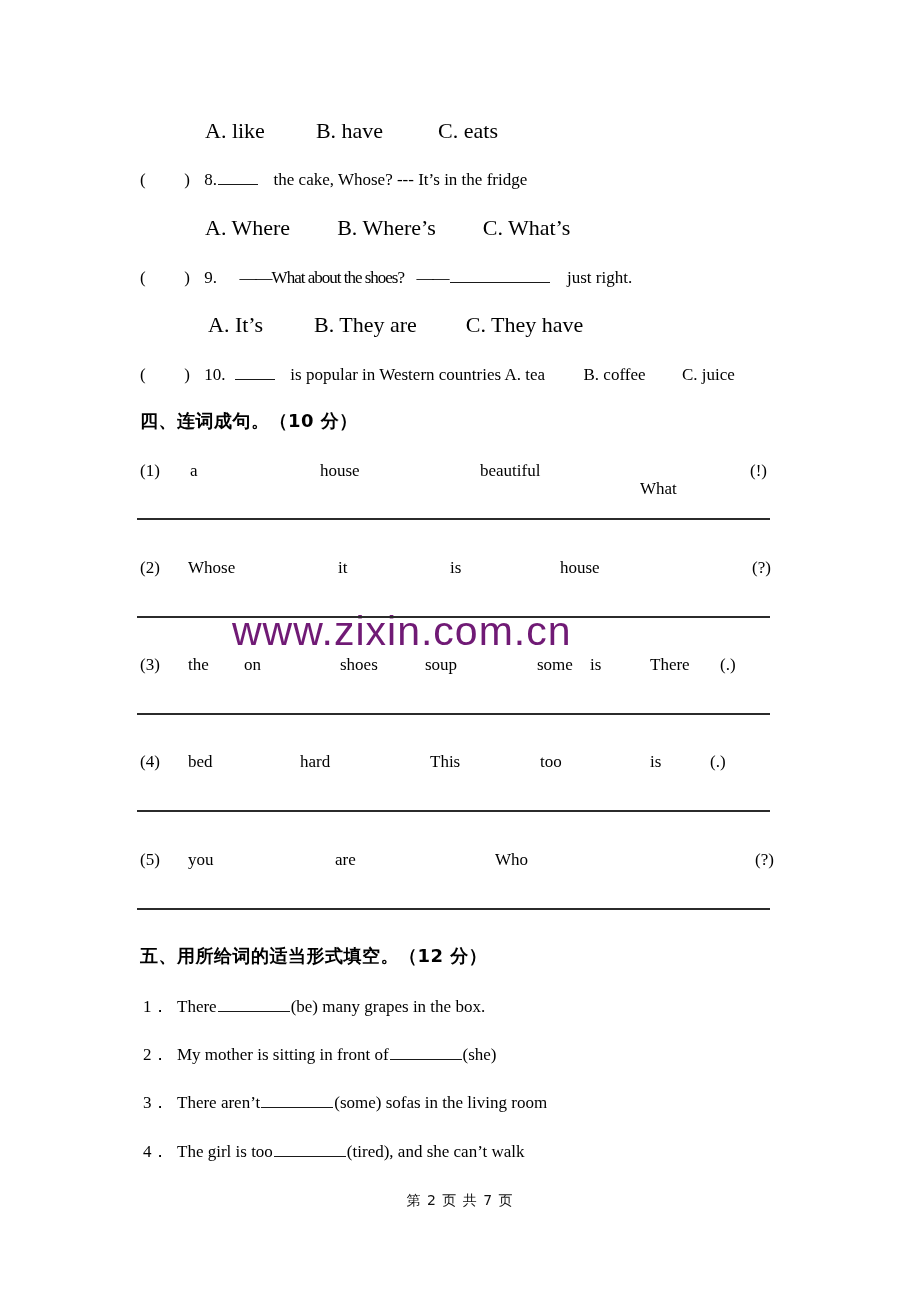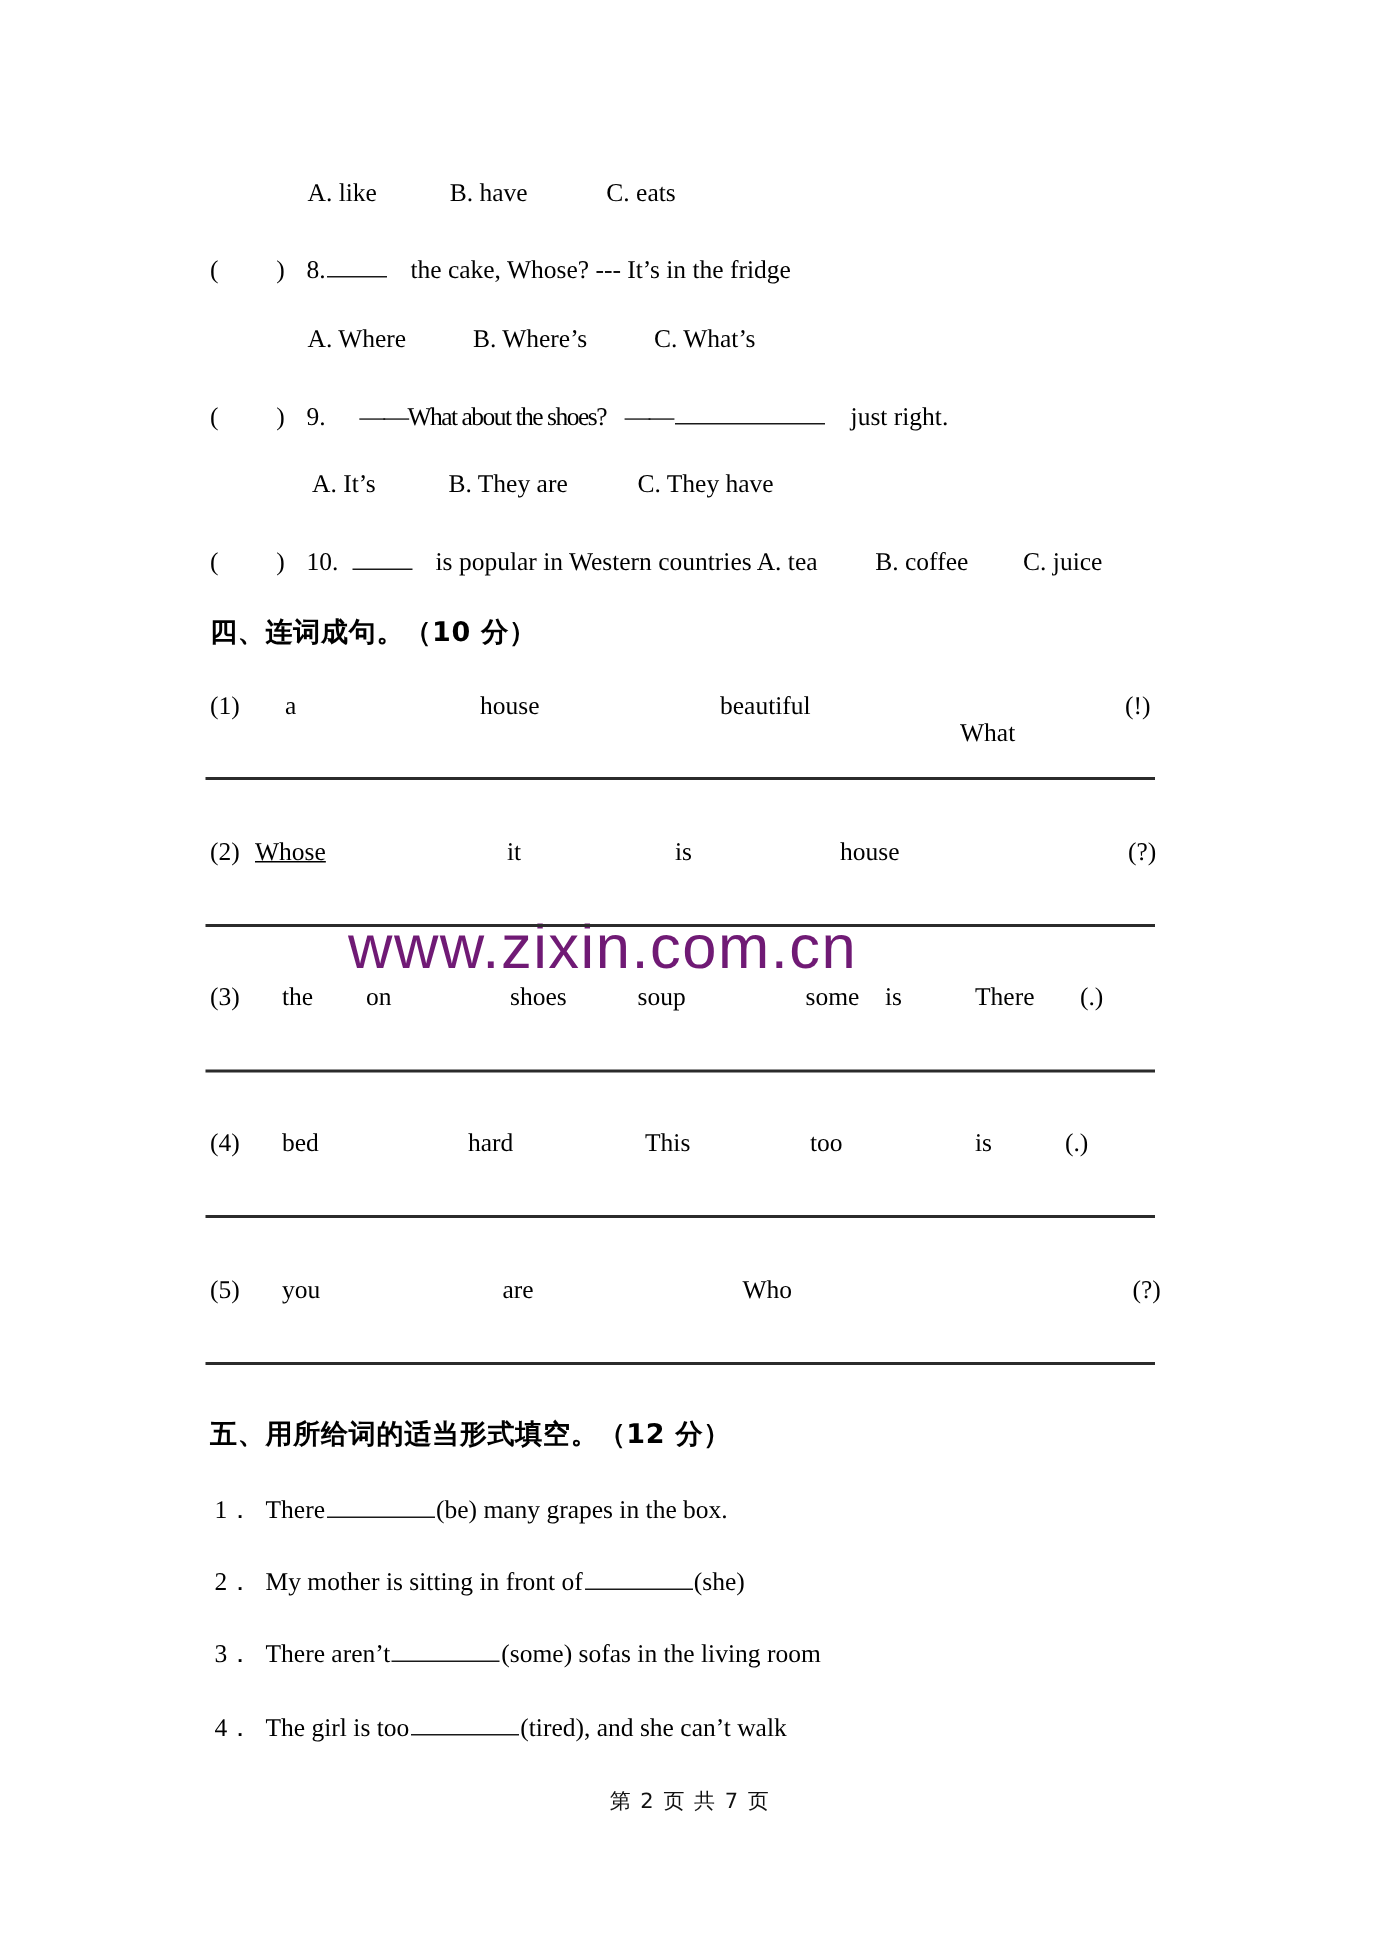--- a/index.html
+++ b/index.html
@@ -45,21 +45,21 @@
 
   
   .row {
     position: absolute;
     white-space: nowrap;
     font-size: 17px;
     line-height: 1;
   }
 
   .opt-row {
-    font-size: 17px;
+    font-size: 22px;
   }
 
   
   .blank {
     display: inline-block;
     border-bottom: 1.6px solid #1a1a1a;
     vertical-align: baseline;
     height: 0.95em;
     margin: 0 1px;
   }
@@ -209,21 +209,21 @@
       <span class="tok" style="left:50px;">a</span>
       <span class="tok" style="left:180px;">house</span>
       <span class="tok" style="left:340px;">beautiful</span>
       <span class="tok" style="left:500px;margin-top:18px;">What</span>
       <span class="tok" style="left:610px;">(!)</span>
     </div>
     <div class="answer-line" style="top:518px;"></div>
 
     <div class="wo-row" style="top:558px;">
       <span class="tok" style="left:0px;">(2)</span>
-      <span class="tok" style="left:30px;text-decoration:underline;">Whose</span>
+      <span class="tok" style="left:48px;">Whose</span>
       <span class="tok" style="left:198px;">it</span>
       <span class="tok" style="left:310px;">is</span>
       <span class="tok" style="left:420px;">house</span>
       <span class="tok" style="left:612px;">(?)</span>
     </div>
     <div class="answer-line" style="top:616px;"></div>
 
     <div class="wo-row" style="top:655px;">
       <span class="tok" style="left:0px;">(3)</span>
       <span class="tok" style="left:48px;">the</span>
@@ -233,21 +233,21 @@
       <span class="tok" style="left:365px;margin-left:32px;">some</span>
       <span class="tok" style="left:450px;">is</span>
       <span class="tok" style="left:510px;">There</span>
       <span class="tok" style="left:580px;">(.)</span>
     </div>
     <div class="answer-line" style="top:713px;"></div>
 
     <div class="wo-row" style="top:752px;">
       <span class="tok" style="left:0px;">(4)</span>
       <span class="tok" style="left:48px;">bed</span>
-      <span class="tok" style="left:160px;margin-left:12px;">hard</span>
+      <span class="tok" style="left:160px;">hard</span>
       <span class="tok" style="left:290px;">This</span>
       <span class="tok" style="left:400px;">too</span>
       <span class="tok" style="left:510px;">is</span>
       <span class="tok" style="left:570px;">(.)</span>
     </div>
     <div class="answer-line" style="top:810px;"></div>
 
     <div class="wo-row" style="top:850px;">
       <span class="tok" style="left:0px;">(5)</span>
       <span class="tok" style="left:48px;">you</span>

